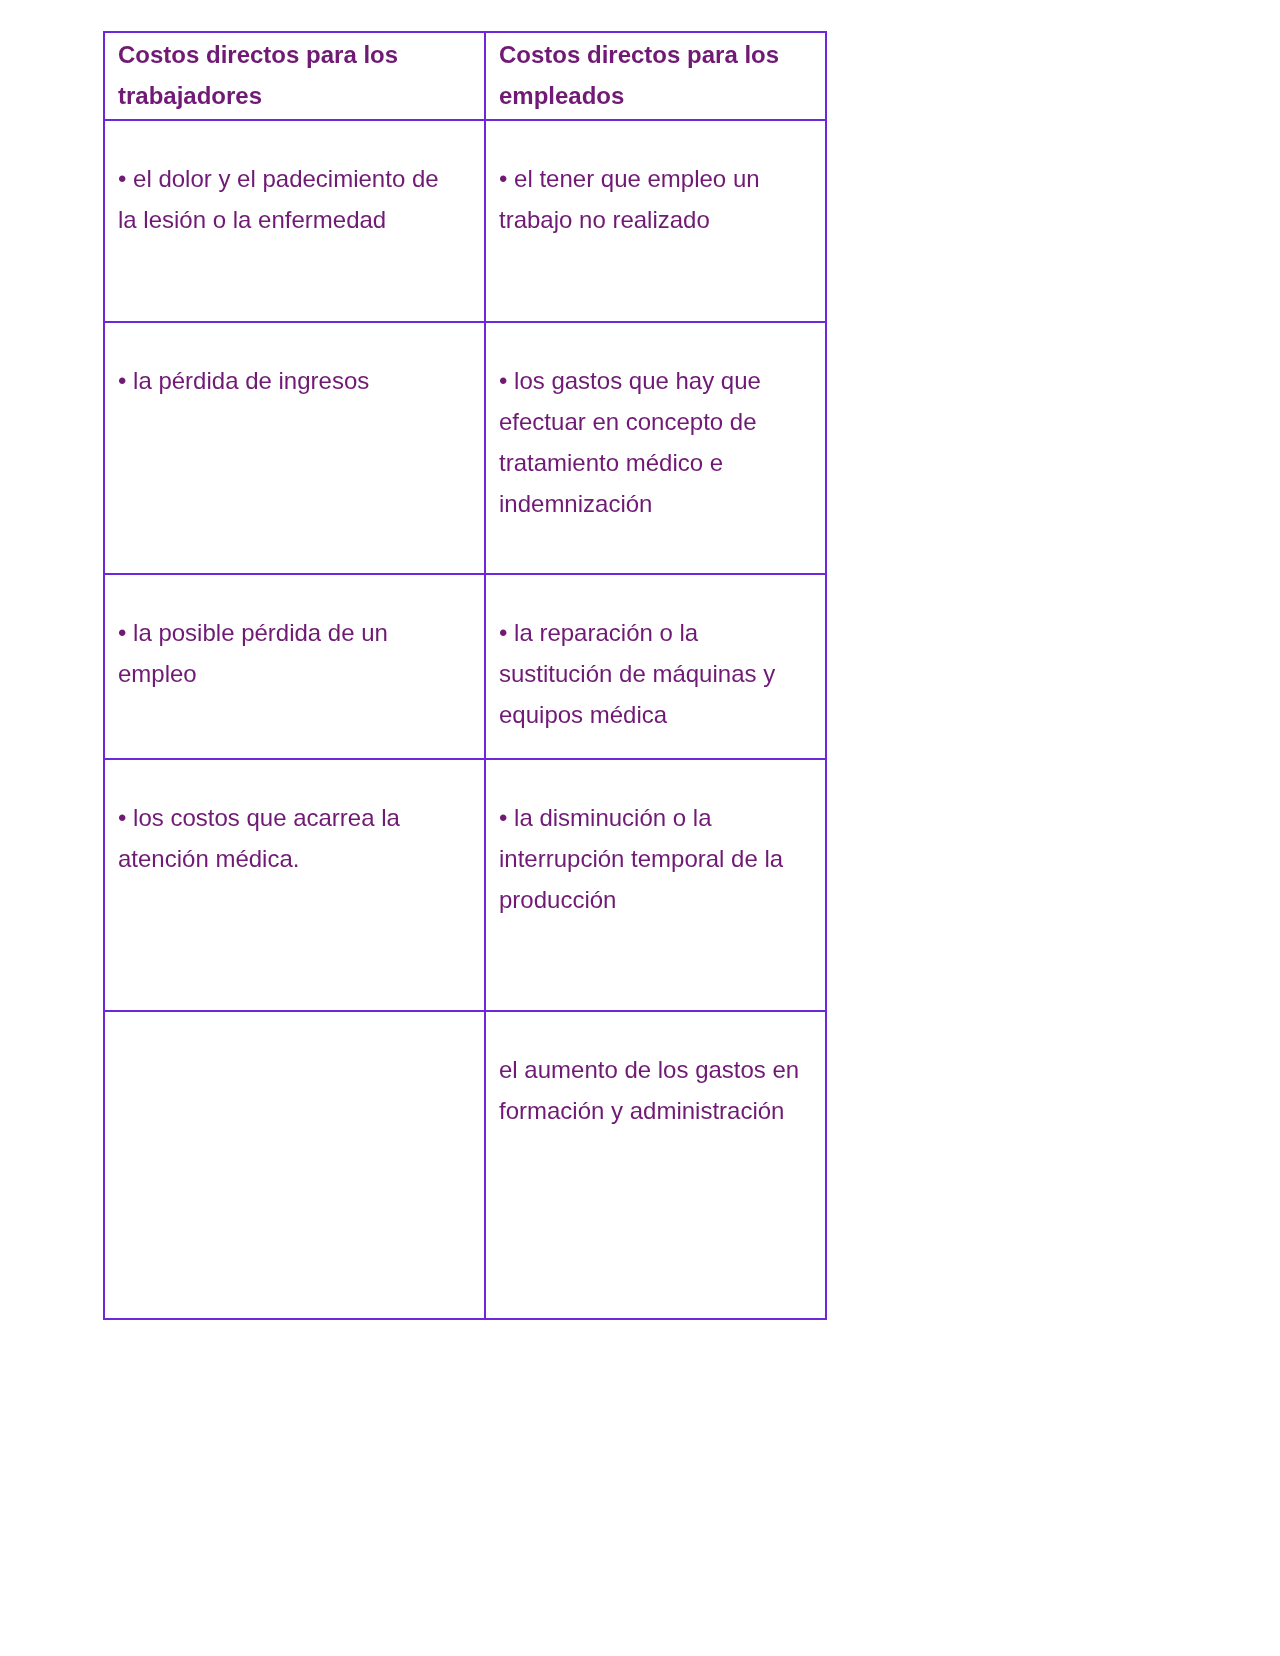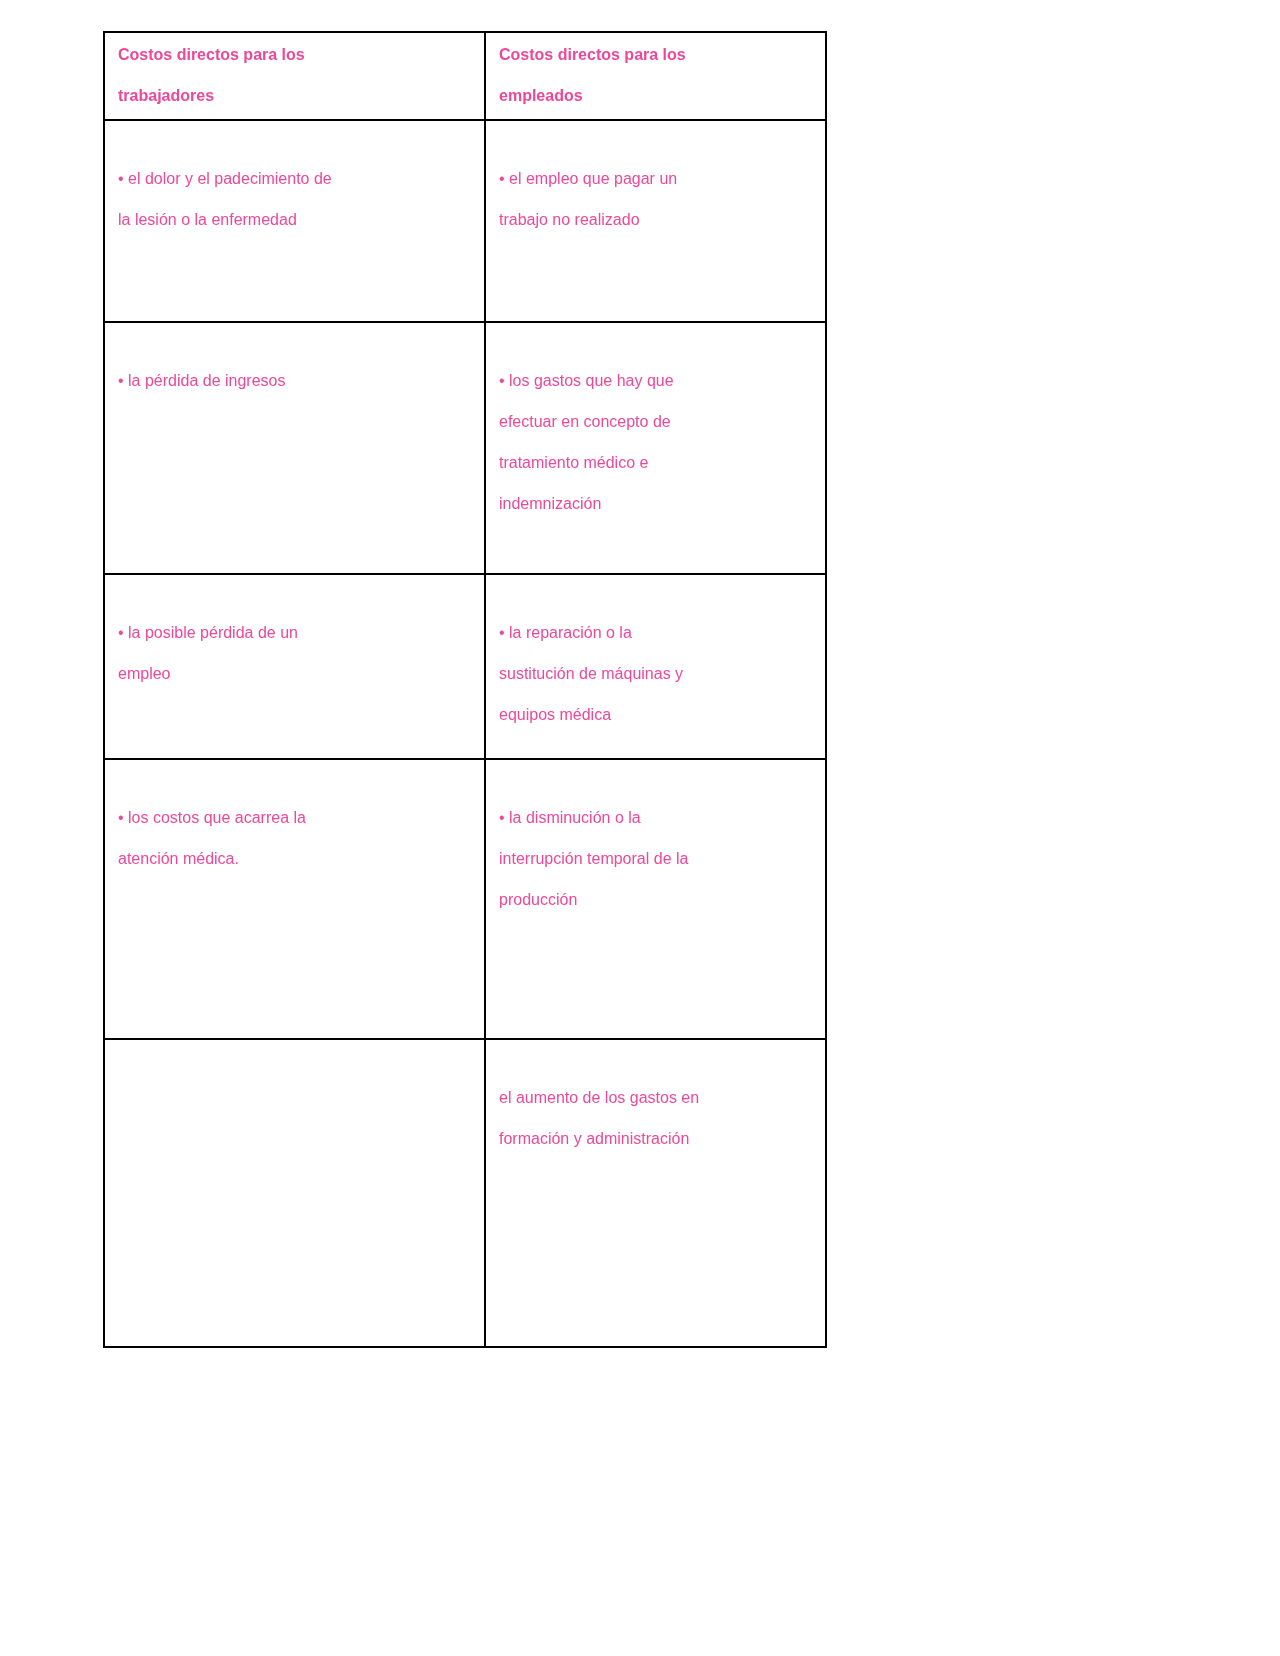--- a/index.html
+++ b/index.html
@@ -19,45 +19,45 @@
     position: absolute;
     left: 103px;
     top: 31px;
     width: 722px;
     border-collapse: collapse;
     table-layout: fixed;
   }
   .costs-table th,
   .costs-table td {
     box-sizing: border-box;
-    border: 2px solid #000000;
+    border: 2px solid #6d28d9;
     vertical-align: top;
     text-align: left;
-    color: #ec4899;
-    font-size: 16px;
+    color: #701a75;
+    font-size: 24px;
     line-height: 41px;
     white-space: pre-line;
     word-wrap: break-word;
     overflow: hidden;
   }
   .costs-table th {
     font-weight: bold;
     padding: 1px 13px 3px 13px;
     height: 72px;
   }
   .costs-table td {
     font-weight: normal;
     padding: 37px 13px 10px 13px;
   }
   .col-left  { width: 381px; }
   .col-right { width: 341px; }
   tr.r1 td { height: 202px; }
   tr.r2 td { height: 252px; }
   tr.r3 td { height: 185px; }
-  tr.r4 td { height: 280px; }
+  tr.r4 td { height: 252px; }
   tr.r5 td { height: 308px; }
 </style>
 </head>
 <body>
 
 <div class="page">
   <table class="costs-table">
     <colgroup>
       <col class="col-left">
       <col class="col-right">
@@ -67,21 +67,21 @@
         <th>Costos directos para los
 trabajadores</th>
         <th>Costos directos para los
 empleados</th>
       </tr>
     </thead>
     <tbody>
       <tr class="r1">
         <td>• el dolor y el padecimiento de
 la lesión o la enfermedad</td>
-        <td>• el empleo que pagar un
+        <td>• el tener que empleo un
 trabajo no realizado</td>
       </tr>
       <tr class="r2">
         <td>• la pérdida de ingresos</td>
         <td>• los gastos que hay que
 efectuar en concepto de
 tratamiento médico e
 indemnización</td>
       </tr>
       <tr class="r3">

